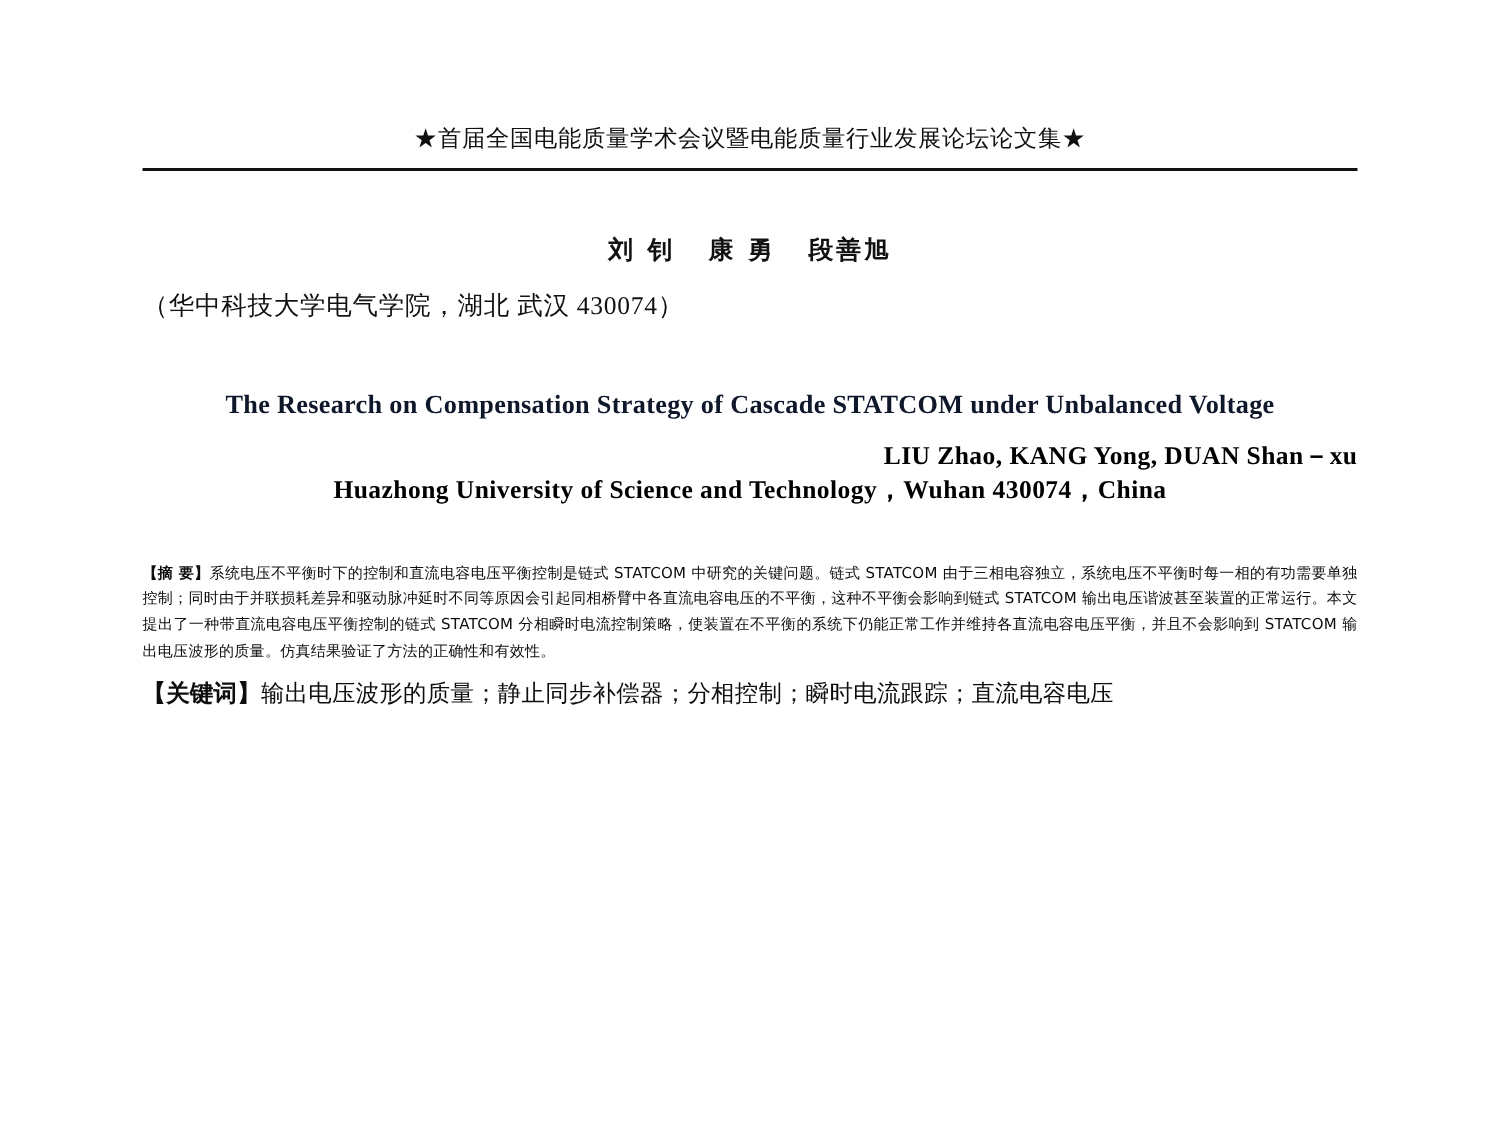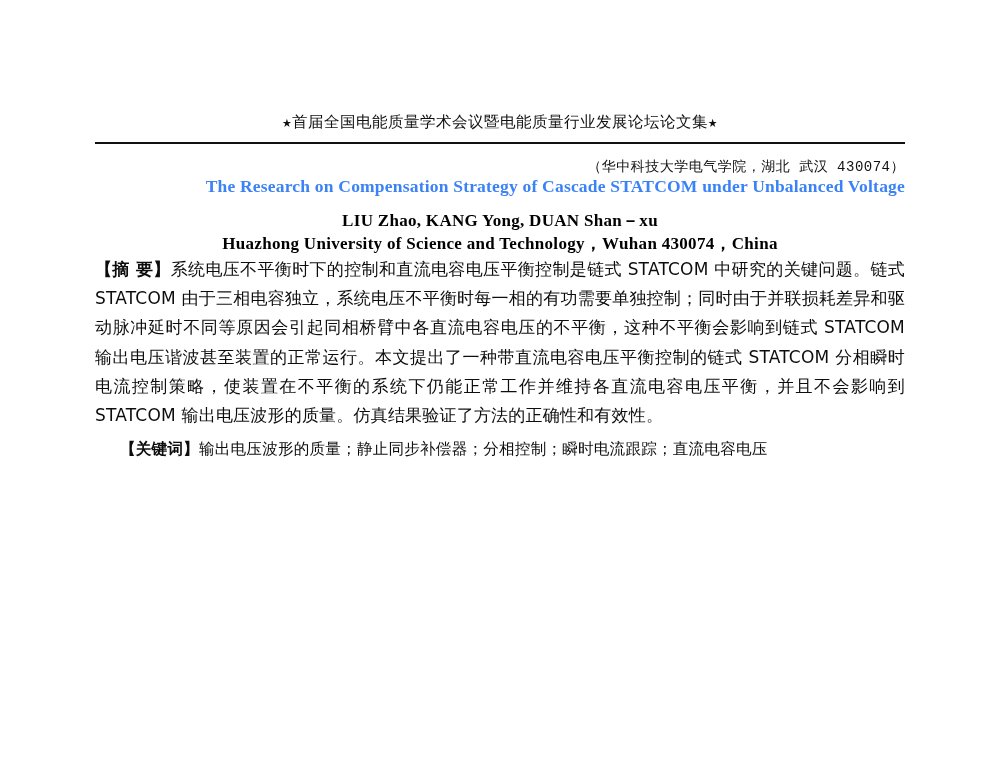--- a/index.html
+++ b/index.html
@@ -18,23 +18,23 @@
   .page {
     position: relative;
     width: 1000px;
     height: 760px;
     box-sizing: border-box;
     padding: 0 95px;
   }
 
   
   .runhead {
-    margin-top: 112px;
+    margin-top: 82px;
     text-align: center;
-    font-family: Liberation Mono, monospace;
+    font-family: Liberation Serif, serif;
     font-size: 15.5px;
     letter-spacing: 0.5px;
     color: #101010;
     font-weight: 500;
   }
   .rule {
     margin-top: 9px;
     height: 2px;
     background: #111111;
     width: 100%;
@@ -58,85 +58,90 @@
     text-align: center;
     font-family: "DejaVu Sans", sans-serif;
     font-size: 16.5px;
     font-weight: 700;
     letter-spacing: 2px;
     color: #111;
   }
   .authors .sp { display: inline-block; width: 22px; }
   .affil {
     margin-top: 14px;
-    text-align: right;
-    font-family: Liberation Mono, monospace;
-    font-size: 14px;
+    text-align: left;
+    font-family: Liberation Serif, serif;
+    font-size: 17px;
     letter-spacing: 0.5px;
     color: #111;
   }
 
   
   .en-title {
-    text-align: right;
+    margin-top: 44px;
+    text-align: center;
     font-family: "Liberation Serif", serif;
     font-size: 17.5px;
     font-weight: 700;
     letter-spacing: 0.2px;
-    color: #3b82f6;
+    color: #0f172a;
   }
   .en-authors {
     margin-top: 12px;
-    text-align: center;
+    text-align: right;
     font-family: "Liberation Serif", serif;
     font-size: 17px;
     font-weight: 700;
     letter-spacing: 0.3px;
   }
   .en-affil {
     margin-top: 0;
     text-align: center;
     font-family: "Liberation Serif", serif;
     font-size: 17px;
     font-weight: 700;
     letter-spacing: 0.3px;
   }
 
   
   .abstract {
+    margin-top: 36px;
     font-family: "DejaVu Sans", sans-serif;
-    font-size: 17px;
+    font-size: 10px;
     line-height: 1.72;
     text-align: justify;
     text-justify: inter-ideograph;
     color: #0d0d0d;
     letter-spacing: 0.2px;
   }
   .abstract .lead { font-weight: 700; }
   .keywords {
     margin-top: 6px;
     font-family: "DejaVu Sans", sans-serif;
     font-size: 15.6px;
     line-height: 1.72;
     color: #0d0d0d;
     letter-spacing: 0.2px;
     white-space: nowrap;
     overflow: hidden;
   }
-  .keywords .lead { font-weight: 700; margin-left: 25px; }
+  .keywords .lead { font-weight: 700; }
 </style>
 </head>
 <body>
 
 <div class="page">
 
   <div class="runhead">★首届全国电能质量学术会议暨电能质量行业发展论坛论文集★</div>
   <div class="rule"></div>
 
 
+  <div class="authors">
+    <span>刘 钊</span><span class="sp"></span><span>康 勇</span><span class="sp"></span><span>段善旭</span>
+  </div>
 
   <div class="affil">（华中科技大学电气学院，湖北 武汉 430074）</div>
 
   <div class="en-title">The Research on Compensation Strategy of Cascade STATCOM under Unbalanced Voltage</div>
   <div class="en-authors">LIU Zhao,  KANG Yong,  DUAN Shan－xu</div>
   <div class="en-affil">Huazhong University of Science and Technology，Wuhan 430074，China</div>
 
   <div class="abstract">
     <span class="lead">【摘 要】</span><span>系统电压不平衡时下的控制和直流电容电压平衡控制是链式 STATCOM 中研究的关键问题。链式 STATCOM 由于三相电容独立，系统电压不平衡时每一相的有功需要单独控制；同时由于并联损耗差异和驱动脉冲延时不同等原因会引起同相桥臂中各直流电容电压的不平衡，这种不平衡会影响到链式 STATCOM 输出电压谐波甚至装置的正常运行。本文提出了一种带直流电容电压平衡控制的链式 STATCOM 分相瞬时电流控制策略，使装置在不平衡的系统下仍能正常工作并维持各直流电容电压平衡，并且不会影响到 STATCOM 输出电压波形的质量。仿真结果验证了方法的正确性和有效性。</span>
   </div>

